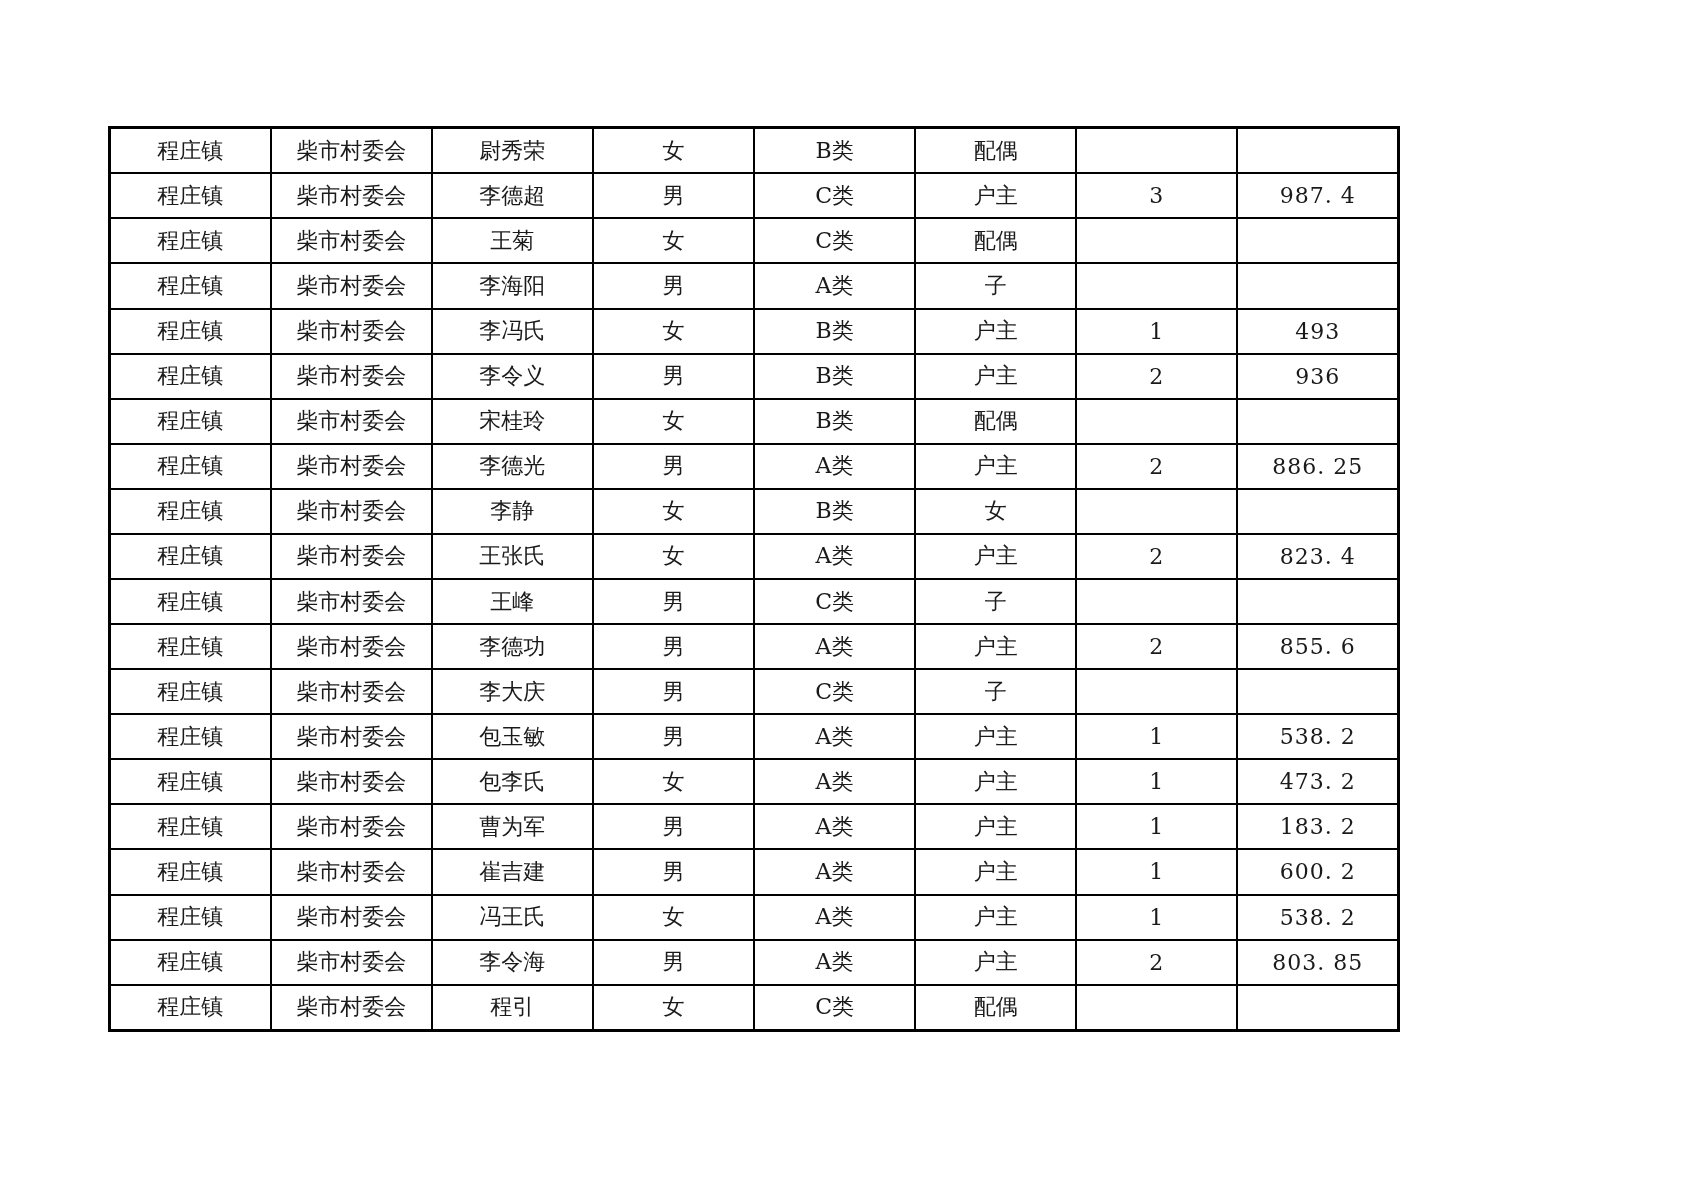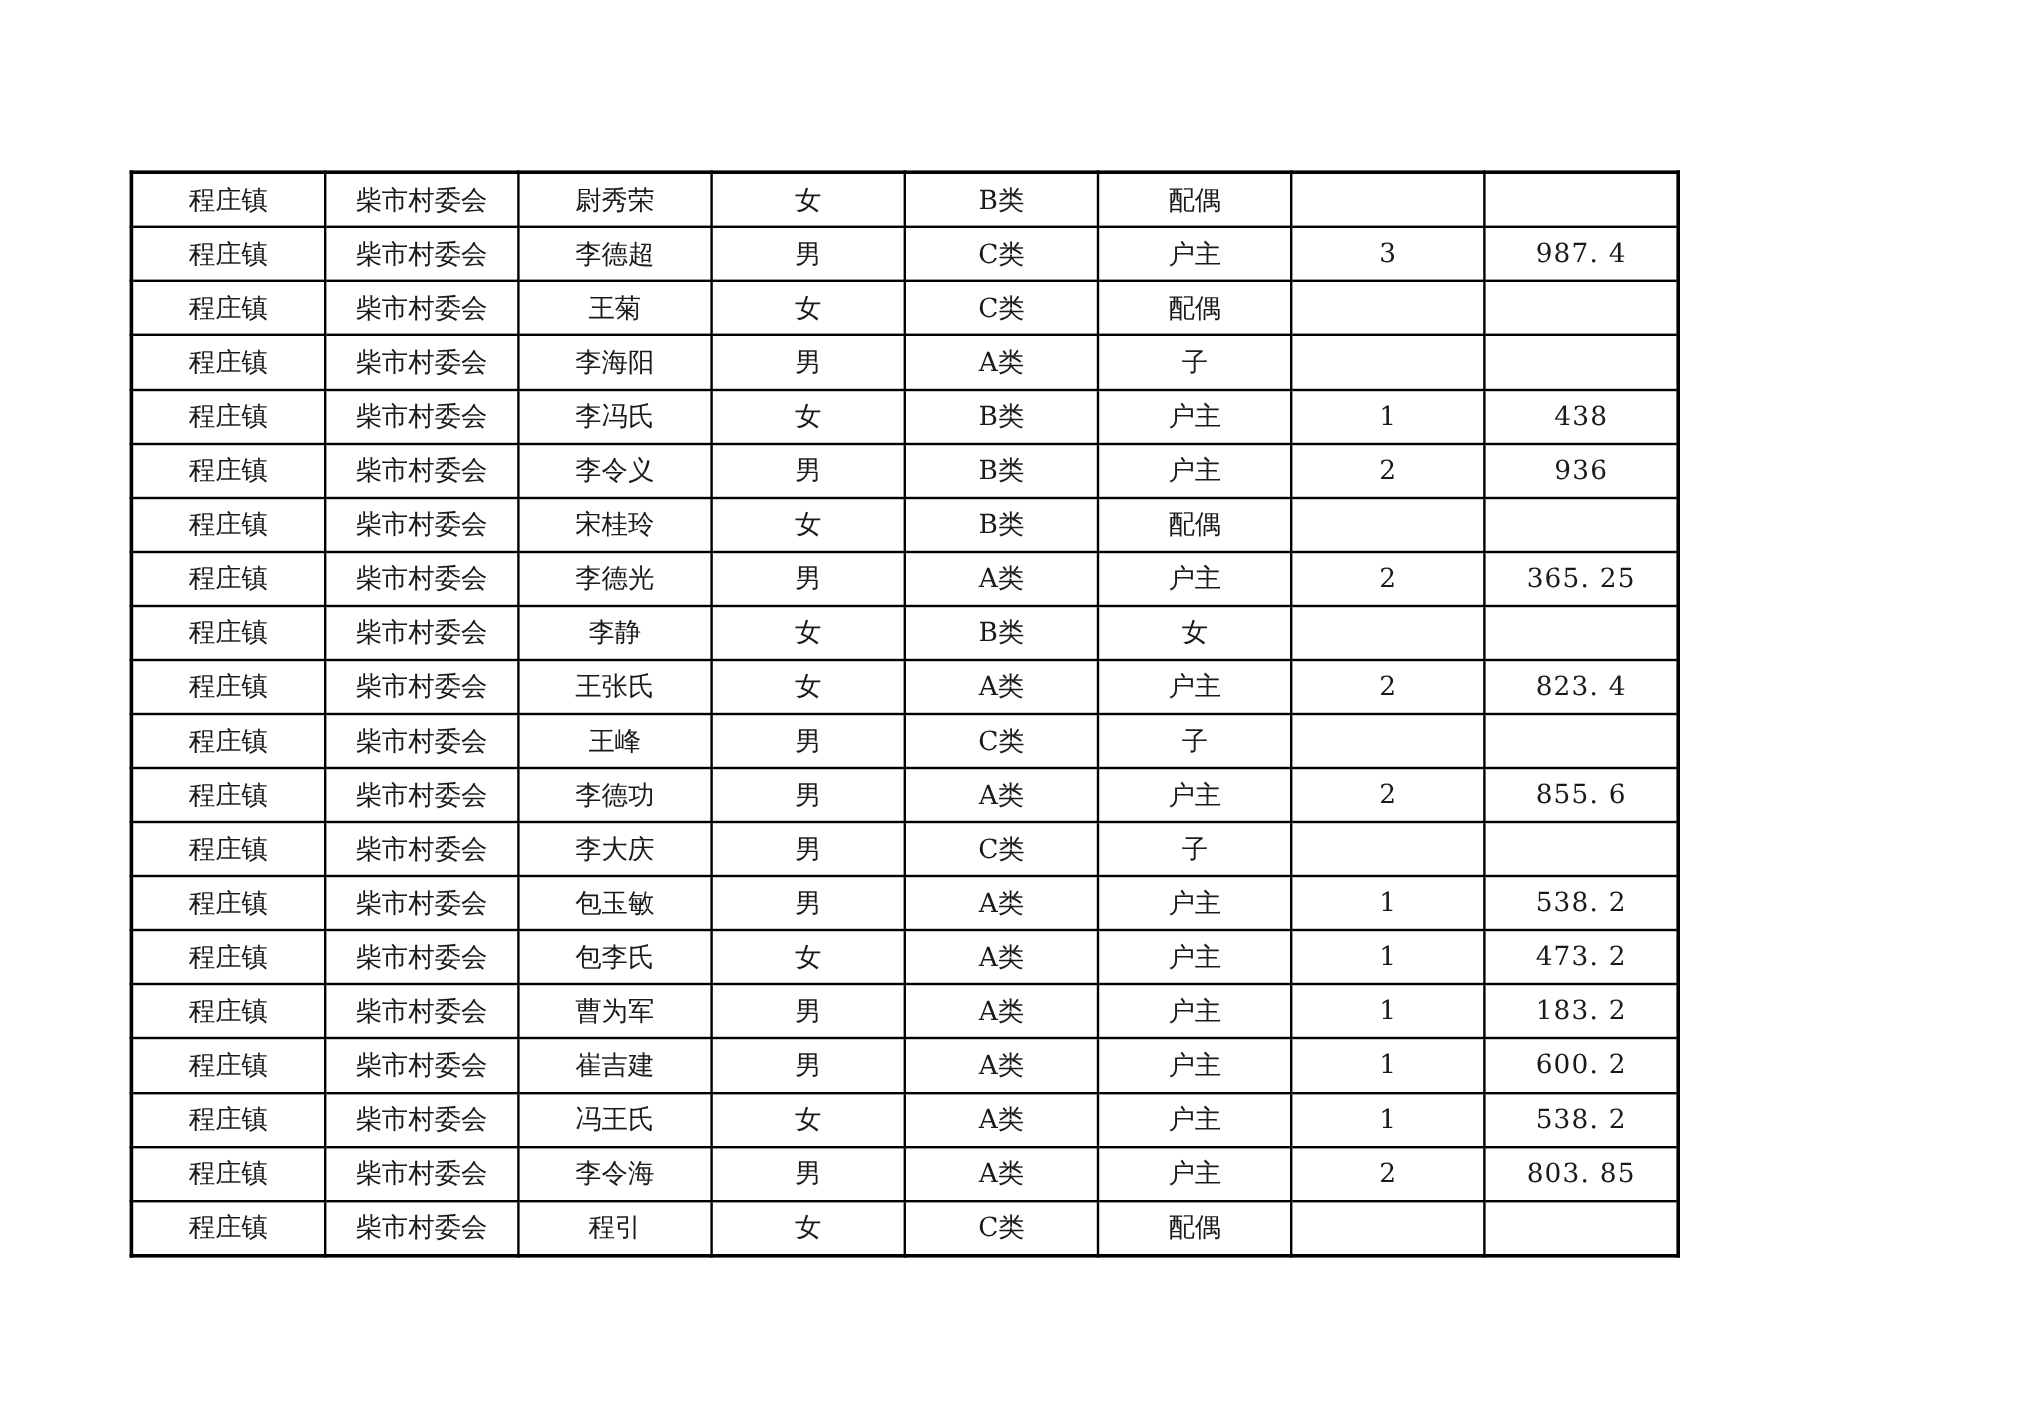--- a/index.html
+++ b/index.html
@@ -12,21 +12,21 @@
   }
   .page {
     position: relative;
     width: 1683px;
     height: 1190px;
     background: #ffffff;
   }
   table.roster {
     position: absolute;
     left: 108px;
-    top: 142px;
+    top: 126px;
     width: 1292px;
     height: 906px;
     border-collapse: collapse;
     table-layout: fixed;
     border: 3px solid #000000;
   }
   table.roster td {
     border: 2px solid #000000;
     text-align: center;
     vertical-align: middle;
@@ -88,21 +88,21 @@
           <td class="num"></td>
         </tr>
         <tr>
           <td>程庄镇</td>
           <td>柴市村委会</td>
           <td>李冯氏</td>
           <td>女</td>
           <td>B类</td>
           <td>户主</td>
           <td class="num">1</td>
-          <td class="num">438</td>
+          <td class="num">493</td>
         </tr>
         <tr>
           <td>程庄镇</td>
           <td>柴市村委会</td>
           <td>李令义</td>
           <td>男</td>
           <td>B类</td>
           <td>户主</td>
           <td class="num">2</td>
           <td class="num">936</td>
@@ -118,21 +118,21 @@
           <td class="num"></td>
         </tr>
         <tr>
           <td>程庄镇</td>
           <td>柴市村委会</td>
           <td>李德光</td>
           <td>男</td>
           <td>A类</td>
           <td>户主</td>
           <td class="num">2</td>
-          <td class="num">365. 25</td>
+          <td class="num">886. 25</td>
         </tr>
         <tr>
           <td>程庄镇</td>
           <td>柴市村委会</td>
           <td>李静</td>
           <td>女</td>
           <td>B类</td>
           <td>女</td>
           <td class="num"></td>
           <td class="num"></td>

